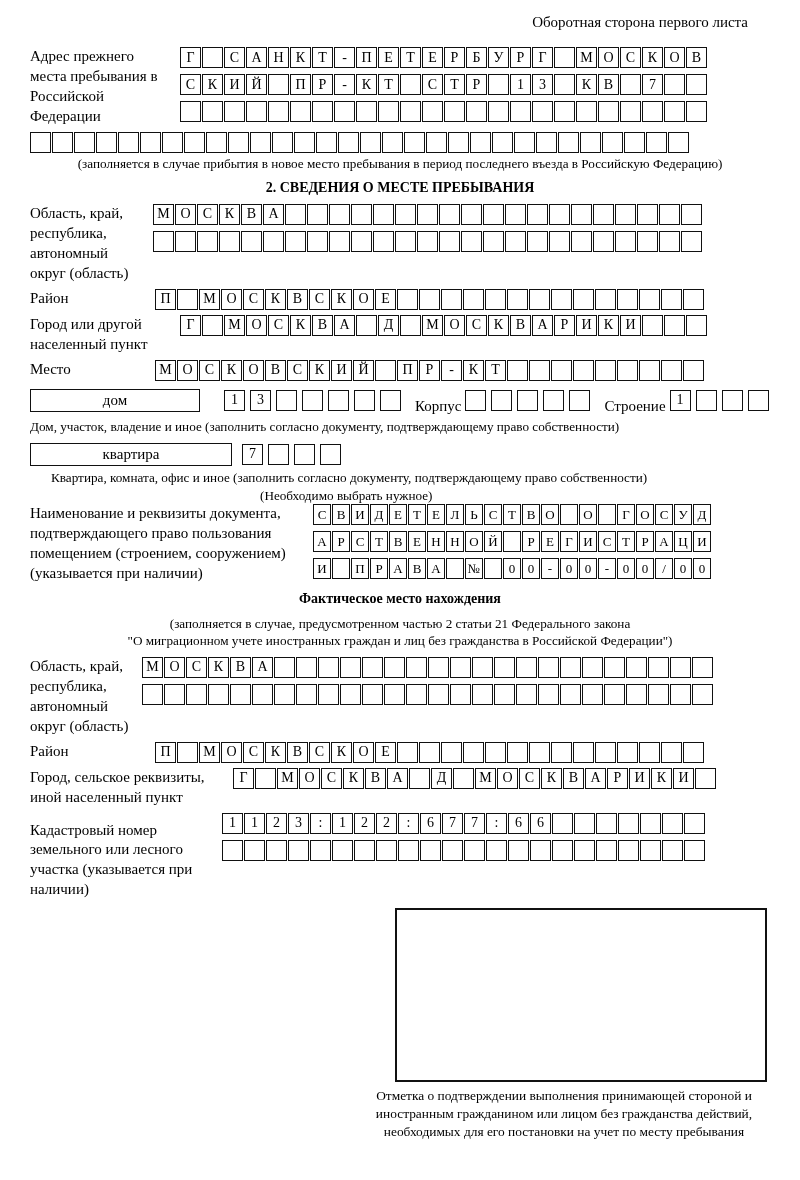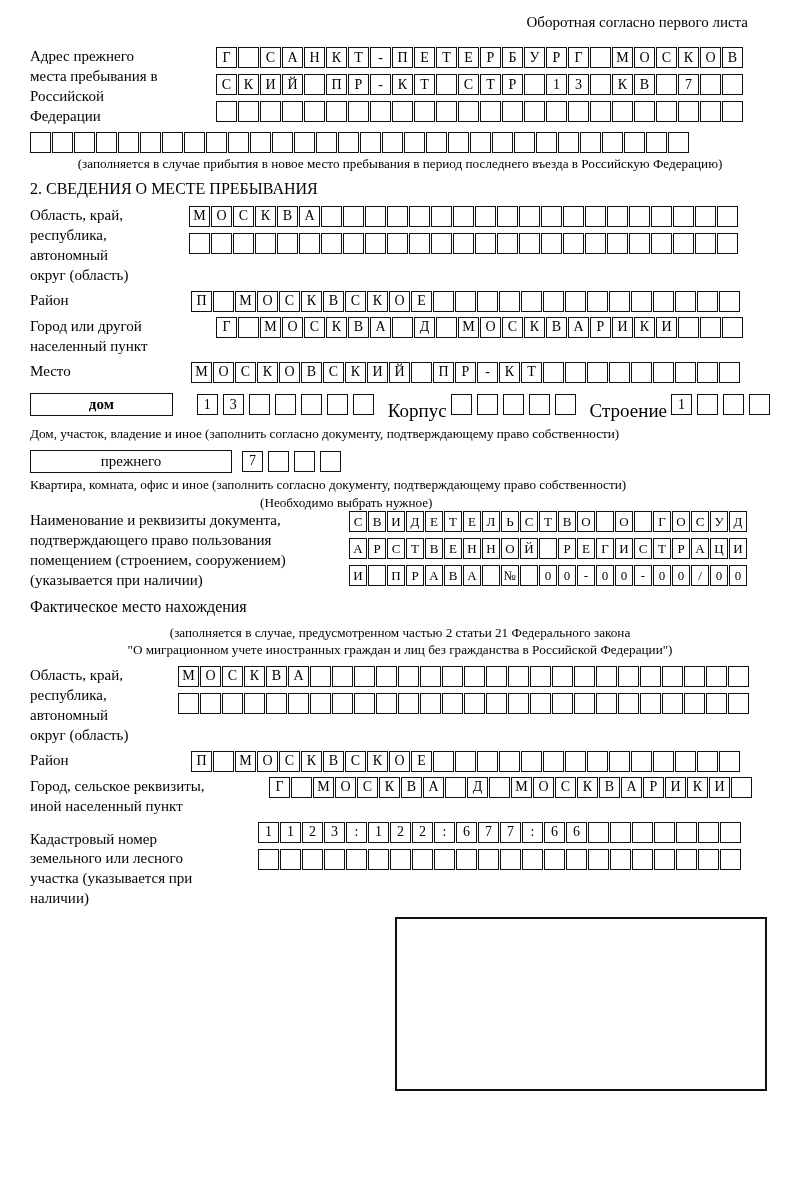--- a/index.html
+++ b/index.html
@@ -3,62 +3,62 @@
 <meta charset="utf-8">
 <style>
   html,body{margin:0;padding:0;background:#888;}
   .page{
     width:800px;height:1180px;box-sizing:border-box;
     margin:0 auto;background:#fff;color:#000;
     font-family:"Liberation Serif", serif;
     padding:14px 30px 0 30px;overflow:hidden;position:relative;
   }
   .note{font-size:15px;text-align:right;padding-right:22px;margin-bottom:16px;}
-  .field{display:flex;margin-bottom:5px;gap:36px;}
+  .field{display:flex;margin-bottom:5px;}
   .flabel{font-size:15px;line-height:1.33;flex:0 0 auto;box-sizing:border-box;padding-right:6px;}
   .w150{width:150px;} .w123{width:123px;} .w125{width:125px;}
   .w283{width:283px;} .w112{width:112px;} .w203{width:203px;} .w192{width:192px;margin-top:8px;}
   .rows{display:flex;flex-direction:column;gap:6px;}
   .boxrow{display:flex;gap:1px;}
   .cell{
     flex:0 0 auto;width:19px;height:19px;border:1.7px solid #111;
     display:flex;align-items:center;justify-content:center;
     font-size:14px;line-height:1;background:#fff;
   }
   .sm-cells .cell{width:16px;font-size:13px;}
   .spread{gap:5px;}
   .fullrow{margin:2px 0 2px 0;}
   .caption{font-size:13.2px;line-height:1.3;}
   .caption.center{text-align:center;}
-  .sec-title{font-size:16px;font-weight:normal;text-align:left;margin:7px 0 8px 0;}
+  .sec-title{font-size:14px;font-weight:bold;text-align:center;margin:7px 0 8px 0;}
   .houserow{display:flex;align-items:center;margin-bottom:3px;}
   .named-box{border:1.7px solid #111;height:21px;display:flex;align-items:center;justify-content:center;font-size:15px;box-sizing:content-box;}
-  .dom-box{width:168px;margin-right:24px;font-weight:bold;}
+  .dom-box{width:168px;margin-right:24px;}
   .kv-box{width:200px;margin-right:10px;}
-  .inline-label{font-size:19px;margin:12px 4px 0 14px;}
+  .inline-label{font-size:15px;margin:12px 4px 0 14px;}
   .stayrow{display:flex;align-items:center;margin:6px 0 2px 0;font-size:15px;}
   .chk{
     flex:0 0 auto;width:19px;height:23px;border:1.7px solid #111;
     display:flex;align-items:center;justify-content:center;
     font-size:14px;margin:0 12px 0 8px;
   }
   .opt{margin-right:16px;}
   .stay-note{font-size:13.2px;padding-left:230px;}
   .cap-block{margin:2px 0 8px 0;}
   .confirm-wrap{display:flex;flex-direction:column;align-items:flex-end;margin-top:8px;}
   .confirm-box{width:368px;height:170px;border:2px solid #111;margin-right:3px;}
   .confirm-caption{width:412px;text-align:center;font-size:13.4px;line-height:1.35;margin-top:5px;}
-  .mb2{margin-bottom:2px;} .mb8{margin-bottom:8px;}
+  .mb2{margin-bottom:2px;margin-left:21px;} .mb8{margin-bottom:8px;}
 </style>
 </head>
 <body>
 
 <div class="page">
 
-  <div class="note">Оборотная согласно первого листа</div>
+  <div class="note">Оборотная сторона первого листа</div>
 
   <div class="field">
     <div class="flabel w150">Адрес прежнего места пребывания в Российской Федерации</div>
     <div class="rows">
       <div class="boxrow">
           <span class="cell">Г</span>
           <span class="cell"></span>
           <span class="cell">С</span>
           <span class="cell">А</span>
           <span class="cell">Н</span>
@@ -353,21 +353,21 @@
     <div class="boxrow spread">
         <span class="cell">1</span>
         <span class="cell"></span>
         <span class="cell"></span>
         <span class="cell"></span>
       </div>
   </div>
   <div class="caption mb8">Дом, участок, владение и иное (заполнить согласно документу, подтверждающему право собственности)</div>
 
   <div class="houserow">
-    <div class="named-box kv-box">прежнего</div>
+    <div class="named-box kv-box">квартира</div>
     <div class="boxrow spread">
         <span class="cell">7</span>
         <span class="cell"></span>
         <span class="cell"></span>
         <span class="cell"></span>
       </div>
   </div>
   <div class="caption mb2">Квартира, комната, офис и иное (заполнить согласно документу, подтверждающему право собственности)</div>
 
   <div class="stay-note">(Необходимо выбрать нужное)</div>
@@ -625,15 +625,16 @@
           <span class="cell"></span>
           <span class="cell"></span>
           <span class="cell"></span>
           <span class="cell"></span>
         </div>
     </div>
   </div>
 
   <div class="confirm-wrap">
     <div class="confirm-box"></div>
+    <div class="confirm-caption">Отметка о подтверждении выполнения принимающей стороной и иностранным гражданином или лицом без гражданства действий, необходимых для его постановки на учет по месту пребывания</div>
   </div>
 
 </div>
 
 </body></html>

